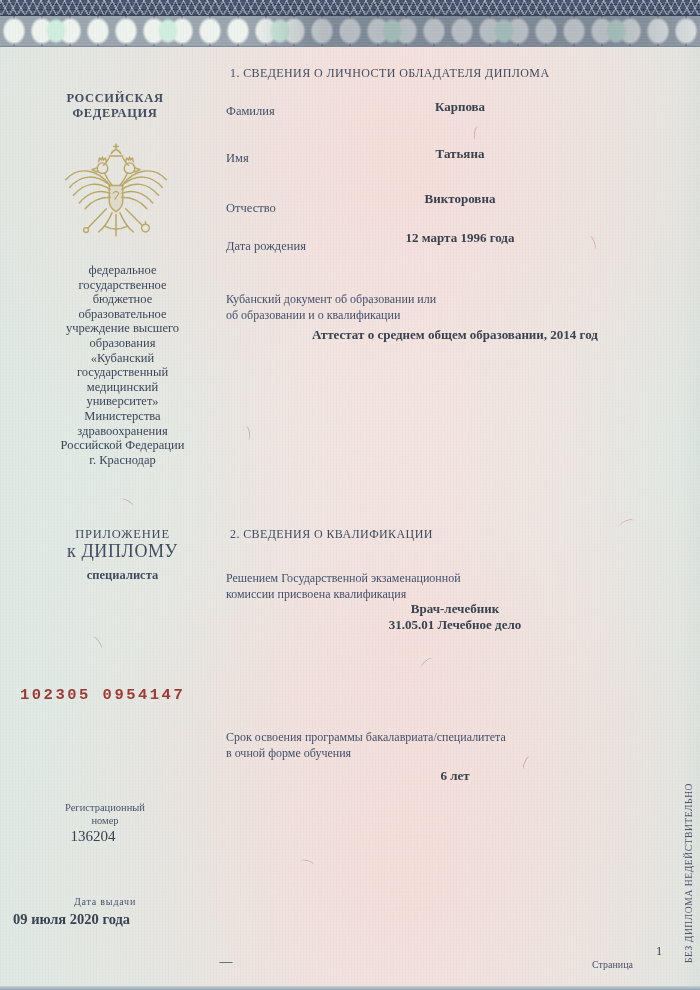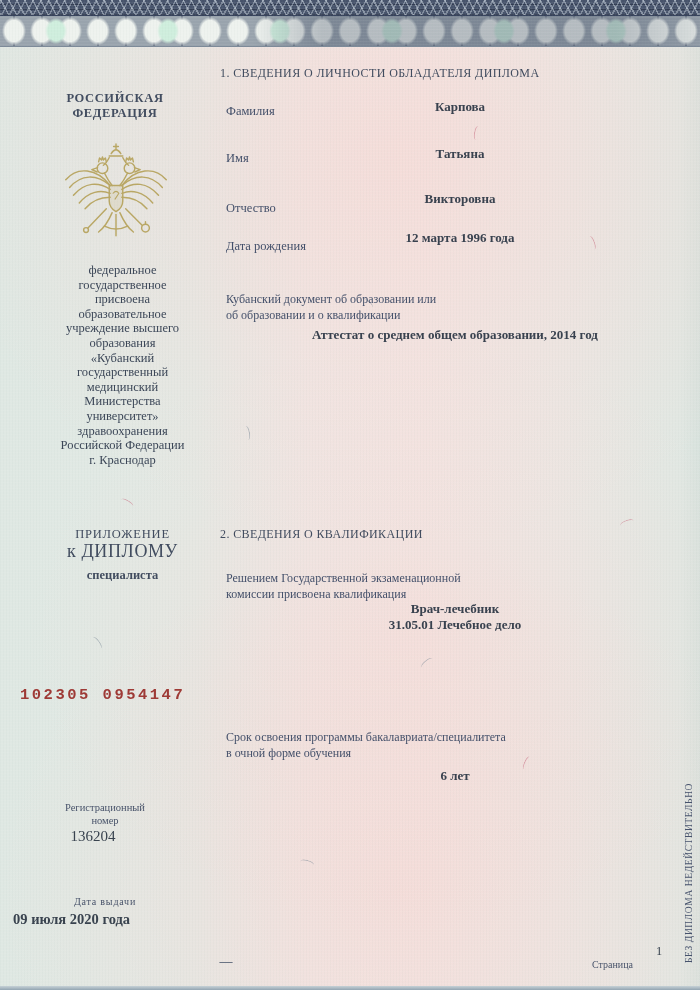--- a/index.html
+++ b/index.html
@@ -57,21 +57,21 @@
   .institution{left:25px;top:263px;width:195px;text-align:center;font-size:12.5px;line-height:14.6px;color:#3c4758;}
   .supp1{left:25px;top:527px;width:195px;text-align:center;font-size:12.5px;letter-spacing:.8px;color:#414c5f;}
   .supp2{left:25px;top:541px;width:195px;text-align:center;font-size:18px;letter-spacing:.6px;color:#414c5f;}
   .supp3{left:25px;top:568px;width:195px;text-align:center;font-size:12.5px;font-weight:700;color:#414c5f;}
   .serial{left:20px;top:686px;width:200px;font-family:Liberation Mono, monospace;font-weight:700;
     font-size:15.5px;letter-spacing:2.5px;color:#9e3a36;}
   .reg-label{left:40px;top:801px;width:130px;text-align:center;font-size:10.5px;line-height:13px;color:#48536a;}
   .reg-value{left:28px;top:828px;width:130px;text-align:center;font-size:15px;color:#39434f;}
   .date-label{left:40px;top:896px;width:130px;text-align:center;font-size:10px;letter-spacing:.8px;color:#48536a;}
   .date-value{left:13px;top:911px;width:185px;text-align:left;font-size:14.5px;font-weight:600;color:#39434f;}
-  .s-title{left:220px;font-size:12px;letter-spacing:.4px;color:#414c5f;}
+  .s-title{left:230px;font-size:12px;letter-spacing:.4px;color:#414c5f;}
   .s1-title{top:66px;}
   .s2-title{top:527px;}
   .f-label{left:226px;font-size:12.5px;color:#44506a;}
   .f-value{left:280px;width:360px;text-align:center;font-size:13px;font-weight:700;color:#39424f;}
   .lab1{top:104px;} .val1{top:99px;}
   .lab2{top:151px;} .val2{top:146px;}
   .lab3{top:201px;} .val3{top:191px;}
   .lab4{top:239px;} .val4{top:230px;}
   .prev-label{left:226px;top:291px;font-size:12px;line-height:16px;color:#44506a;}
   .wide-value{left:240px;width:430px;text-align:center;font-weight:700;font-size:13px;color:#39424f;}
@@ -147,29 +147,29 @@
         <circle cx="29" cy="92" r="2.5"></circle>
       <path d="M70,70 L87,87"></path>
         <circle cx="90.5" cy="90" r="4"></circle>
         <line x1="90.5" y1="86" x2="90.5" y2="83.5"></line>
     </g>
   </svg>
 
   <div class="abs institution">
     <div>федеральное</div>
     <div>государственное</div>
-    <div>присвоена</div>
+    <div>бюджетное</div>
     <div>образовательное</div>
     <div>учреждение высшего</div>
     <div>образования</div>
     <div>«Кубанский</div>
     <div>государственный</div>
     <div>медицинский</div>
+    <div>университет»</div>
     <div>Министерства</div>
-    <div>университет»</div>
     <div>здравоохранения</div>
     <div>Российской Федерации</div>
     <div>г. Краснодар</div>
   </div>
 
   <div class="abs supp2">к ДИПЛОМУ</div>
   <div class="abs supp1">ПРИЛОЖЕНИЕ</div>
   <div class="abs supp3">специалиста</div>
 
   <div class="abs serial">102305 0954147</div>

